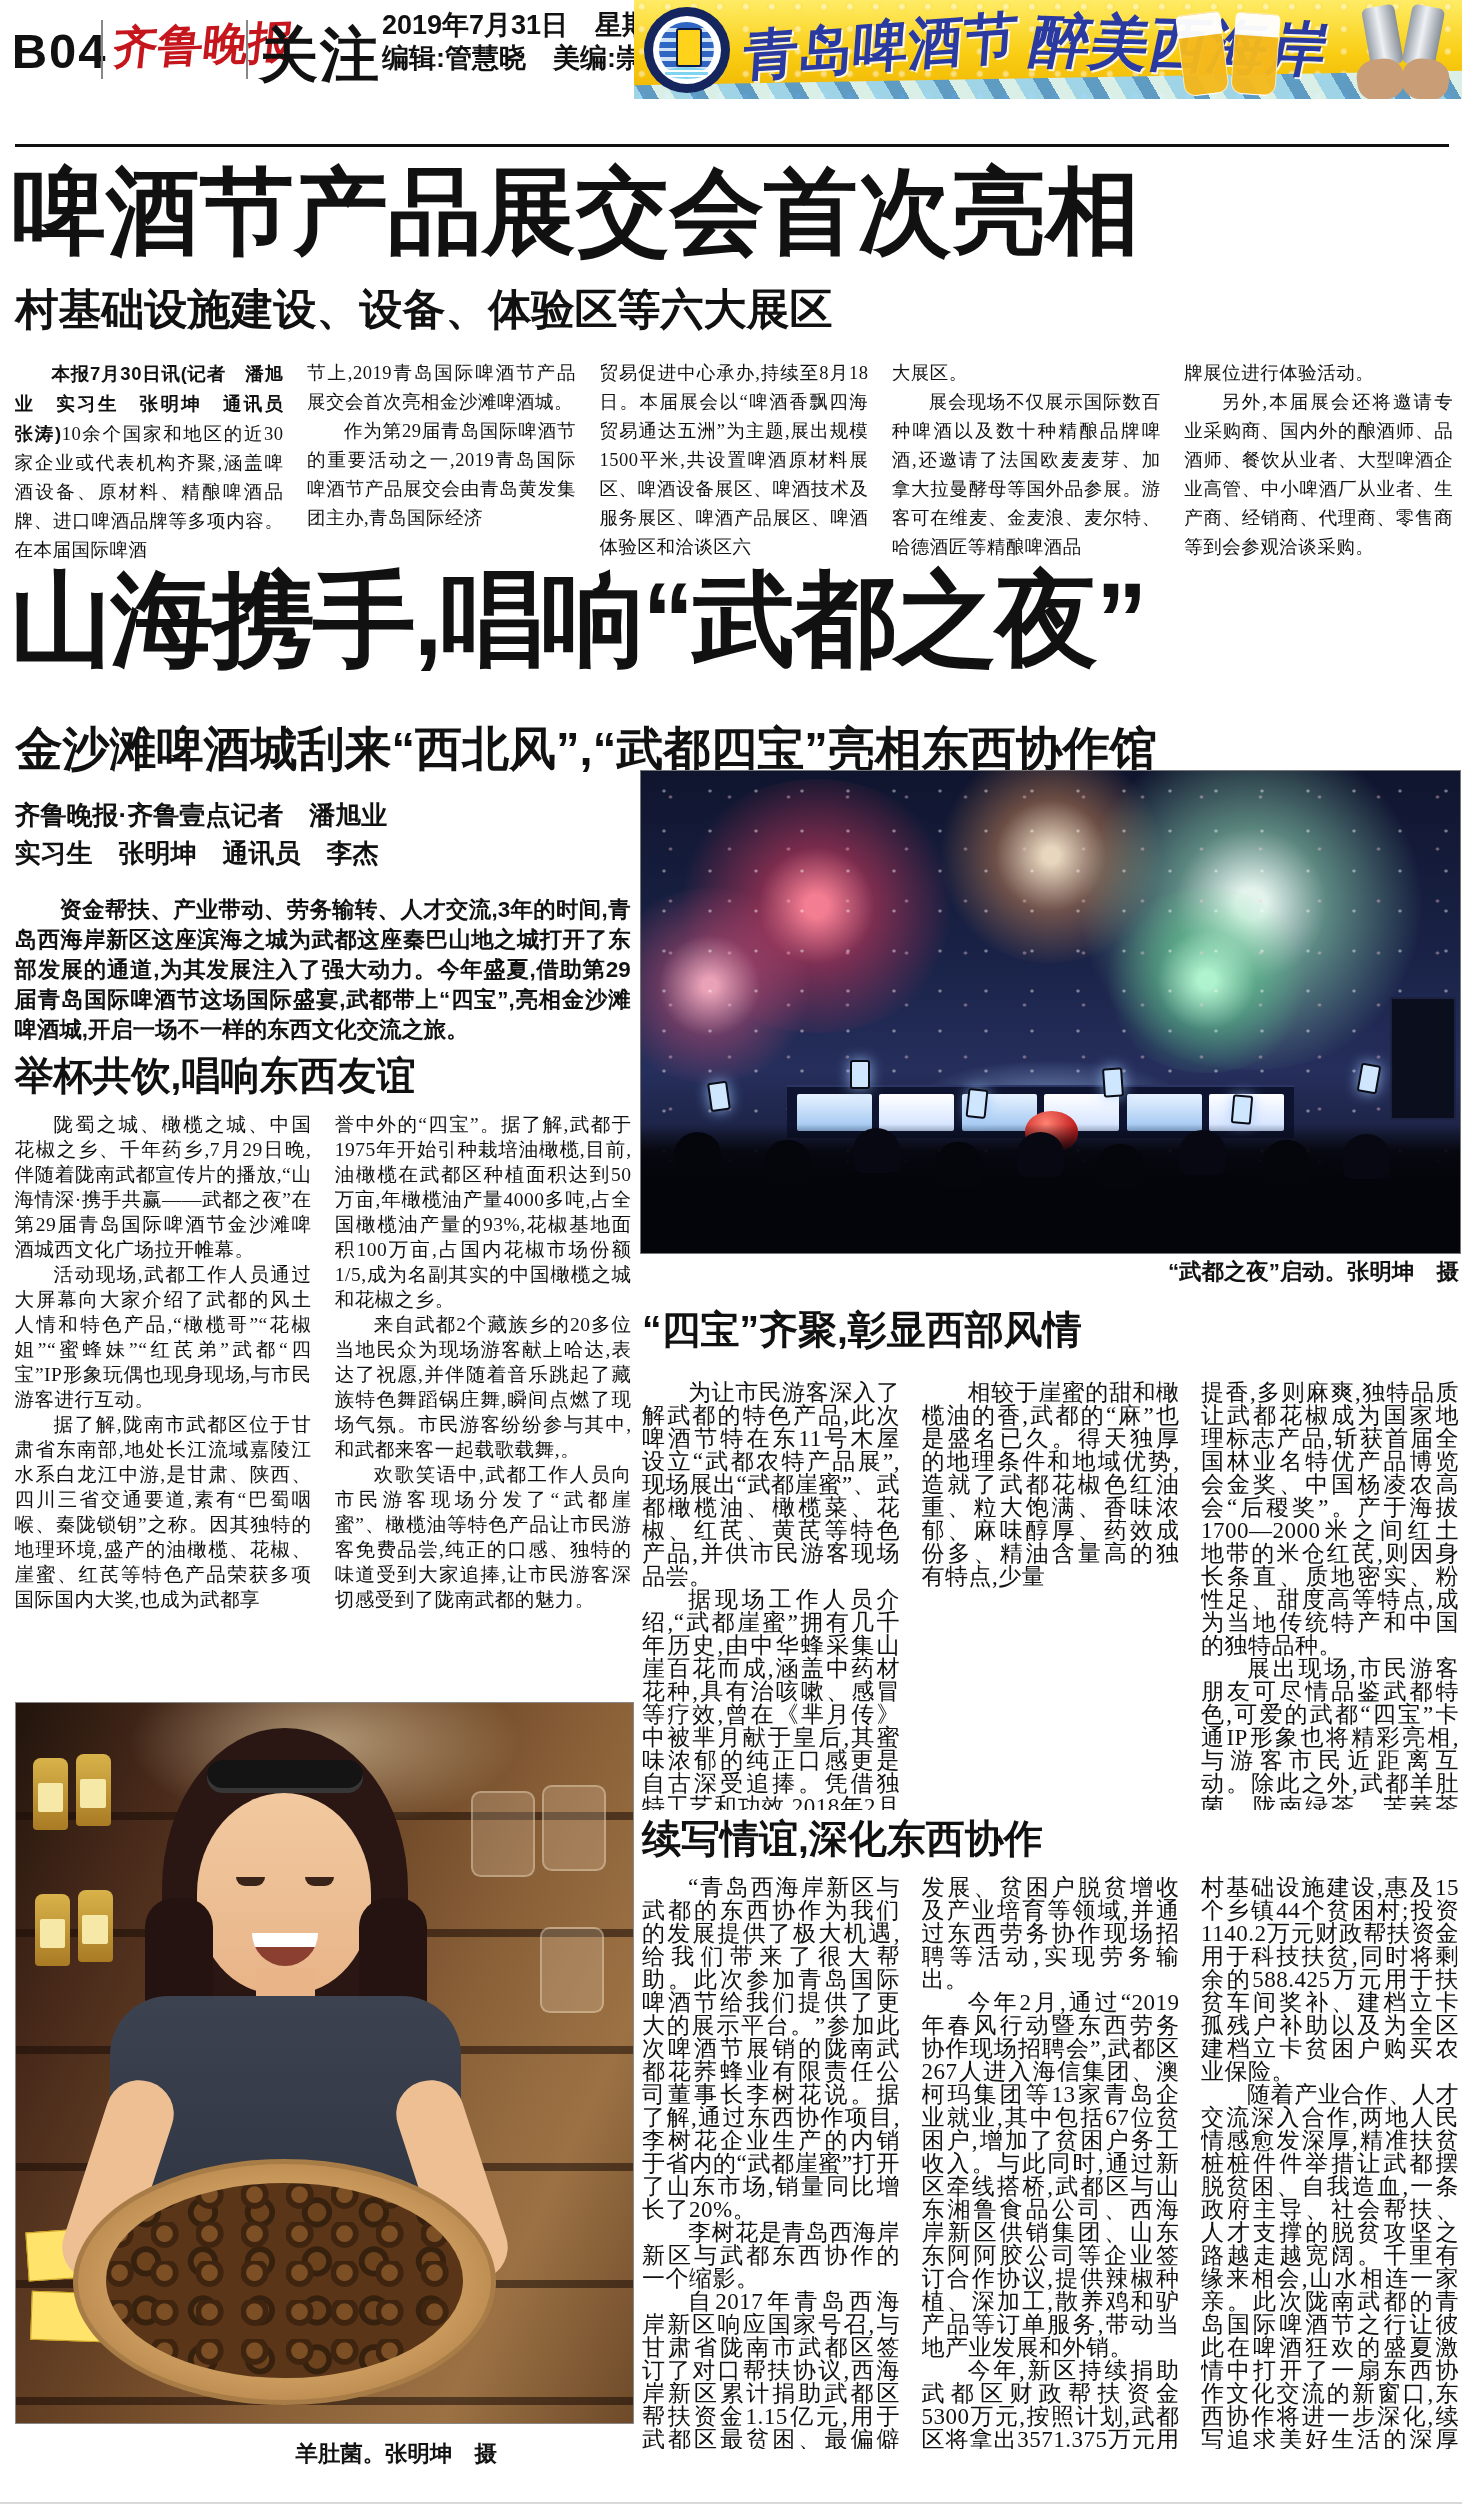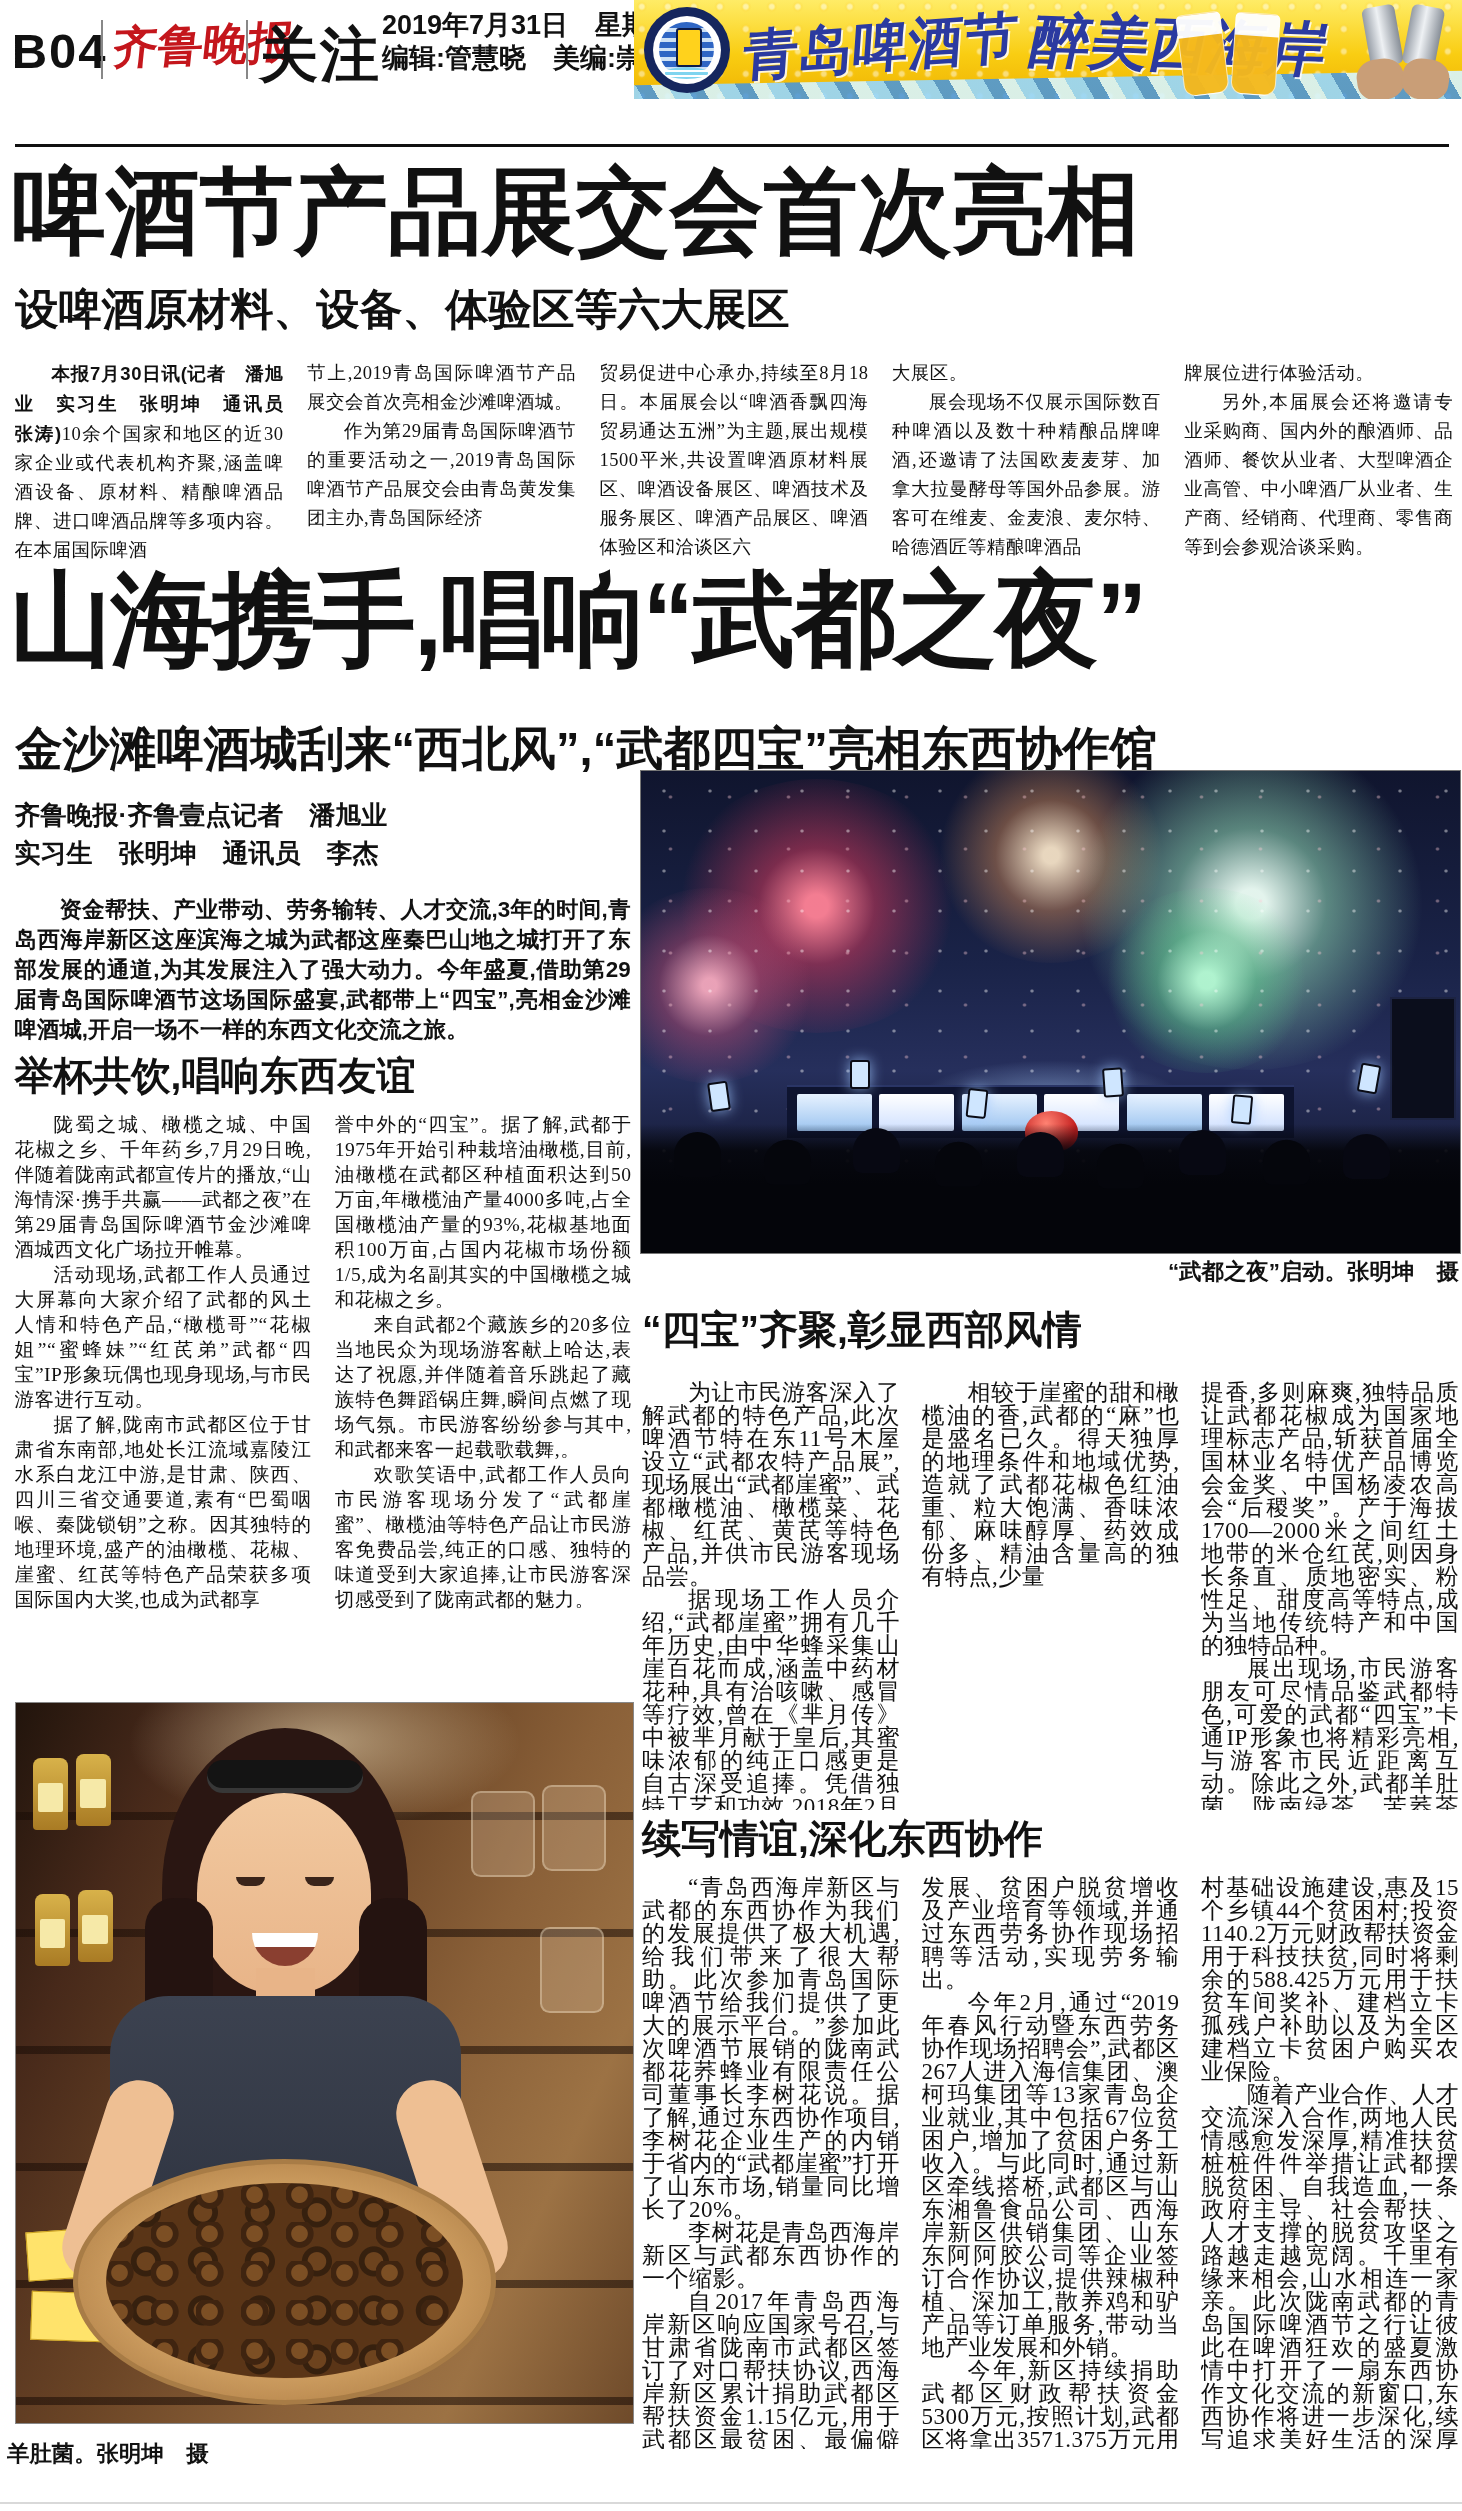--- a/index.html
+++ b/index.html
@@ -75,21 +75,21 @@
   .s2cols{left:642px;top:1381px;width:817px;height:429px;gap:21.5px}
   .s3cols{left:642px;top:1876px;width:817px;height:573px;gap:21.5px}
   .scol{flex:1;overflow:hidden;font-family:"Liberation Serif",serif;text-align:justify;letter-spacing:0.5px}
   .s1cols .scol{font-size:19.5px;line-height:25px}
   .s2cols .scol,.s3cols .scol{font-size:23px;line-height:23px}
   .bp{text-indent:2em}
   .cont{text-indent:0}
 
   
   .capR{position:absolute;left:640px;top:1256px;width:819px;text-align:right;font-size:22.4px;font-weight:700;padding-right:3.9px}
-  .capL{position:absolute;left:7px;top:2438px;width:617px;text-align:left;font-size:22.4px;font-weight:700;padding-right:146px;box-sizing:border-box}
+  .capL{position:absolute;left:26px;top:2438px;width:617px;text-align:right;font-size:22.4px;font-weight:700;padding-right:146px;box-sizing:border-box}
 
   
   .photoR{position:absolute;left:640px;top:770px;width:819px;height:482px;border:1px solid #777;overflow:hidden;
           background:linear-gradient(180deg,#10152e 0%,#1a2348 40%,#262f5c 62%,#0a0d1c 100%)}
   .fw{position:absolute;border-radius:50%}
   .fw1{left:29px;top:7.8px;width:293px;height:254px;background:radial-gradient(circle,rgba(255,130,150,.95) 0 6%,rgba(225,60,95,.5) 30%,rgba(225,60,95,0) 70%)}
   .fw2{left:-39px;top:117px;width:215px;height:195px;background:radial-gradient(circle,rgba(255,175,195,.9) 0 5%,rgba(215,85,125,.4) 35%,transparent 70%)}
   .fw3{left:293px;top:-23.4px;width:234px;height:215px;background:radial-gradient(circle,rgba(255,235,205,.9) 0 5%,rgba(255,165,95,.38) 35%,transparent 70%)}
   .fw4{right:19.5px;top:-33px;width:380px;height:332px;background:radial-gradient(circle,rgba(238,255,246,.95) 0 6%,rgba(160,240,195,.5) 30%,transparent 68%)}
   .fw5{right:146px;top:117px;width:215px;height:185px;background:radial-gradient(circle,rgba(185,255,215,.9) 0 6%,rgba(95,215,145,.4) 35%,transparent 70%)}
@@ -194,21 +194,21 @@
       <div class="can c1"></div>
       <div class="can c2"></div>
       <div class="fist f1"></div>
       <div class="fist f2"></div>
     </div>
   </header>
   <div class="rule"></div>
 
   <section>
     <h1 class="a1h">啤酒节产品展交会首次亮相</h1>
-    <h2 class="a1s">设啤酒原材料、设备、体验区等六大展区</h2>
+    <h2 class="a1s">村基础设施建设、设备、体验区等六大展区</h2>
     <div class="a1cols">
       <div class="a1col">
         <p class="bp"><span class="introB">本报7月30日讯(记者　潘旭业　实习生　张明坤　通讯员　张涛)</span><span>10余个国家和地区的近30家企业或代表机构齐聚,涵盖啤酒设备、原材料、精酿啤酒品牌、进口啤酒品牌等多项内容。在本届国际啤酒</span></p>
       </div>
       <div class="a1col">
         <p class="bp cont">节上,2019青岛国际啤酒节产品展交会首次亮相金沙滩啤酒城。</p>
         <p class="bp">作为第29届青岛国际啤酒节的重要活动之一,2019青岛国际啤酒节产品展交会由青岛黄发集团主办,青岛国际经济</p>
       </div>
       <div class="a1col">
         <p class="bp cont">贸易促进中心承办,持续至8月18日。本届展会以“啤酒香飘四海　贸易通达五洲”为主题,展出规模1500平米,共设置啤酒原材料展区、啤酒设备展区、啤酒技术及服务展区、啤酒产品展区、啤酒体验区和洽谈区六</p>

